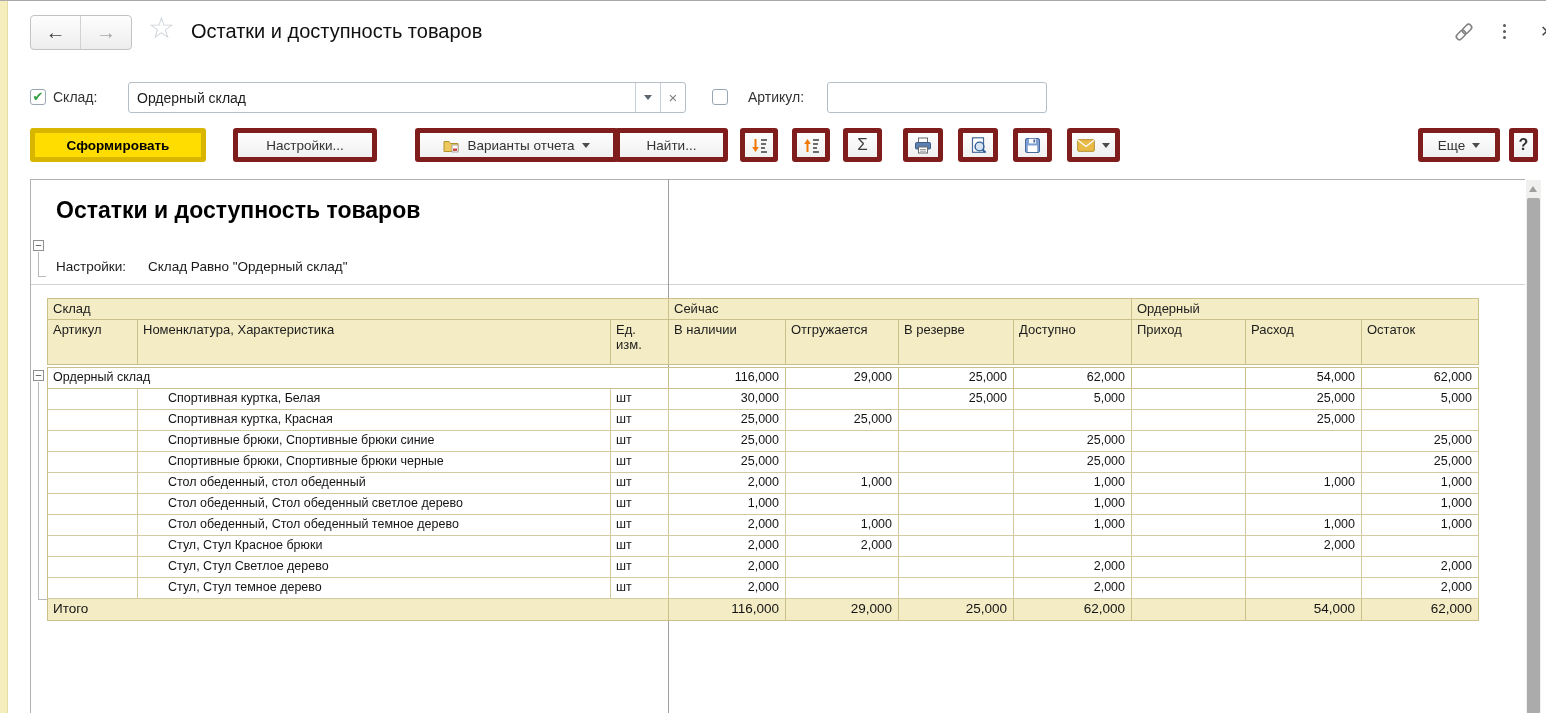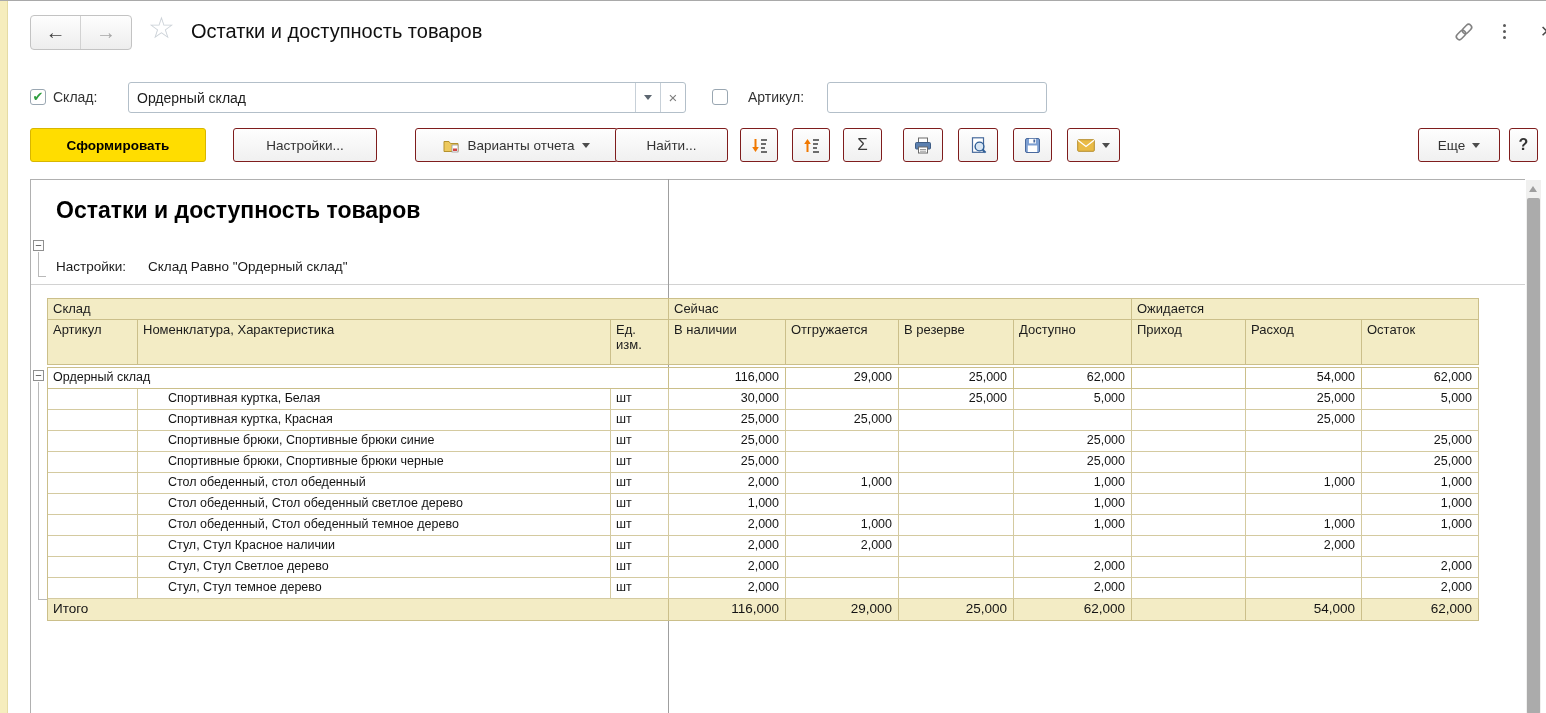--- a/index.html
+++ b/index.html
@@ -41,21 +41,21 @@
     font-family:inherit; background:transparent; }
   .combo .cbtn { width:25px; border-left:1px solid #c7d0d8; display:flex; align-items:center;
     justify-content:center; color:#7d7d7d; }
   .tri-down { width:0; height:0; border-left:4px solid transparent; border-right:4px solid transparent;
     border-top:5px solid #5c6670; }
   .plain-input { position:absolute; left:827px; top:81px; width:220px; height:31px;
     border:1px solid #b3bfc9; border-radius:3px; font-size:14px; padding:0 8px;
     font-family:inherit; color:#1d1d1d; }
 
   
-  .btn { position:absolute; top:127px; height:34px; border:1px solid #7f1d1d; border-radius:3px;
+  .btn { position:absolute; top:127px; height:34px; border:5px solid #7f1d1d; border-radius:3px;
     background:linear-gradient(#fefefe,#f0f0f0); color:#333; font-size:13.5px;
     display:flex; align-items:center; justify-content:center; gap:7px; cursor:default; }
   .btn.primary { background:#ffdd00; border-color:#d8b600; color:#000; font-weight:bold; }
   .btn .tri { width:0; height:0; border-left:4px solid transparent; border-right:4px solid transparent;
     border-top:5px solid #4c4c4c; }
   .btn.iconbtn { justify-content:center; }
   .sigma { font-size:17px; color:#3c3c3c; }
 
   
   .panel { position:absolute; left:30px; top:178px; width:1495px; height:535px;
@@ -261,21 +261,21 @@
   <div class="treeline-v" style="left:38px; top:251px; height:24px;"></div>
   <div class="treeline-h" style="left:38px; top:275px; width:8px;"></div>
 
   <div class="freeze-h"></div>
   <div class="freeze-v"></div>
 
   <div class="tbl">
     <div class="thead">
       <div class="th gh1">Склад</div>
       <div class="th gh2">Сейчас</div>
-      <div class="th gh3">Ожидается</div>
+      <div class="th gh3">Ордерный</div>
       <div class="th">Артикул</div>
       <div class="th">Номенклатура, Характеристика</div>
       <div class="th" style="white-space:normal;">Ед. изм.</div>
       <div class="th">В наличии</div>
       <div class="th">Отгружается</div>
       <div class="th">В резерве</div>
       <div class="th">Доступно</div>
       <div class="th">Приход</div>
       <div class="th">Расход</div>
       <div class="th">Остаток</div>
@@ -381,21 +381,21 @@
             <div class="td num">1,000</div>
             <div class="td num"></div>
             <div class="td num">1,000</div>
             <div class="td num"></div>
             <div class="td num">1,000</div>
             <div class="td num">1,000</div>
           </div>
 
           <div class="trow">
             <div class="td"></div>
-            <div class="td name-ind">Стул, Стул Красное наличии</div>
+            <div class="td name-ind">Стул, Стул Красное брюки</div>
             <div class="td">шт</div>
             <div class="td num">2,000</div>
             <div class="td num">2,000</div>
             <div class="td num"></div>
             <div class="td num"></div>
             <div class="td num"></div>
             <div class="td num">2,000</div>
             <div class="td num"></div>
           </div>
 

